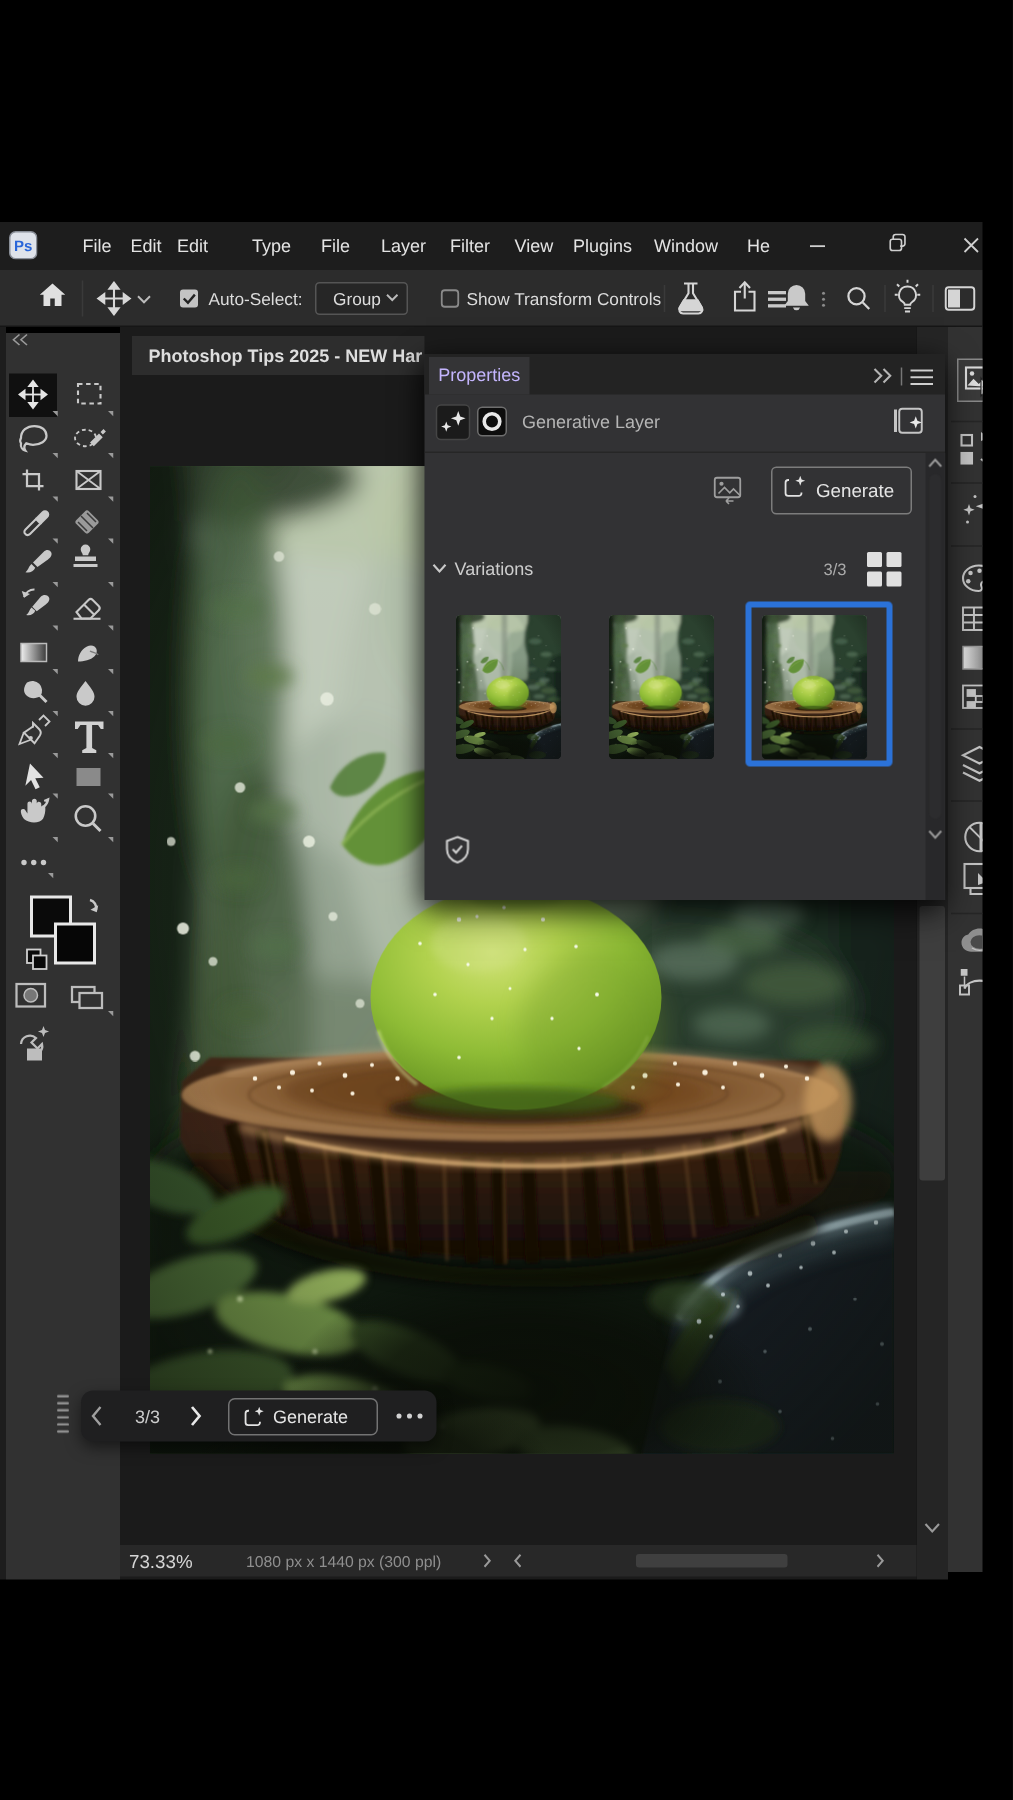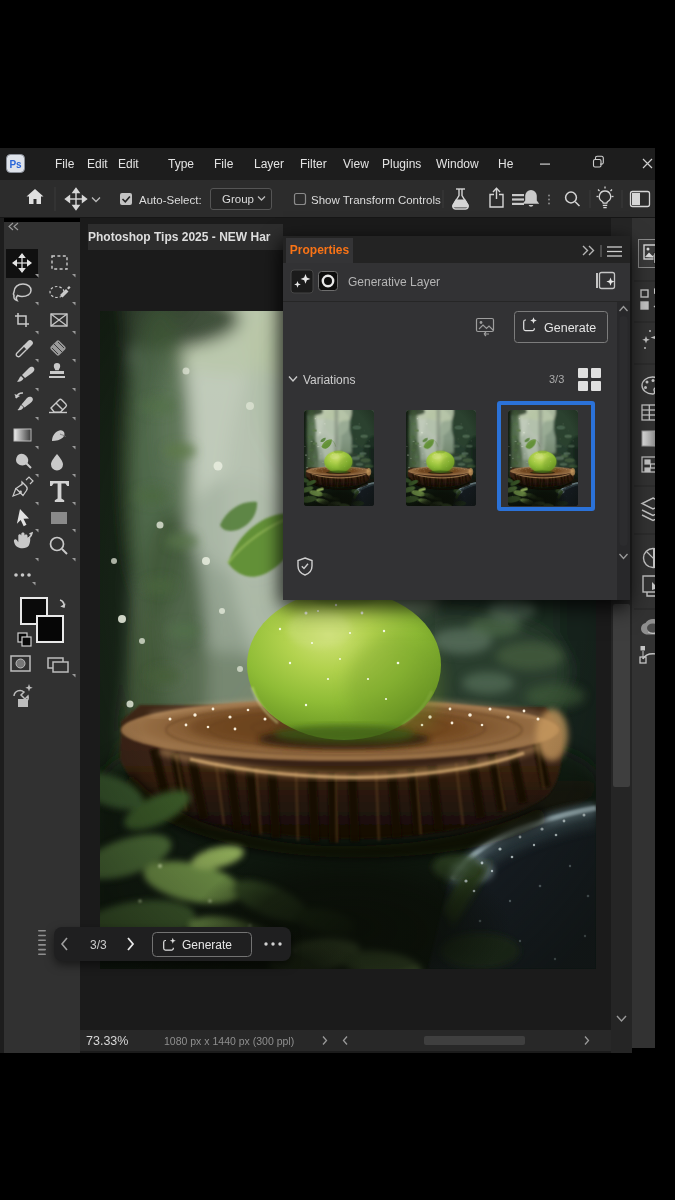--- a/index.html
+++ b/index.html
@@ -11,30 +11,30 @@
   .mitem{position:absolute;top:0;height:32px;line-height:32px;color:#e3e3e3;font-size:12px;margin-left:14px;}
   
   #optbar{left:0;top:180px;width:675px;height:38px;background:#2c2c2c;border-bottom:1px solid #161616;box-sizing:border-box;}
   
   #paste{left:80px;top:218px;width:531px;height:835px;background:#1b1b1b;}
   #ldock{left:4px;top:222px;width:76px;height:831px;background:#313131;}
   #lmarg{left:0;top:218px;width:4px;height:835px;background:#1d1d1d;}
   #gutter{left:611px;top:218px;width:21px;height:835px;background:#252525;}
   #rdock{left:632px;top:218px;width:43px;height:830px;background:#323232;}
   #doctab{left:88px;top:224px;width:195px;height:26px;background:#2d2d2d;color:#dedede;
-          font-size:12px;font-weight:bold;line-height:26px;box-sizing:border-box;white-space:nowrap;overflow:hidden;}
+          font-size:12px;font-weight:bold;line-height:26px;padding-left:11px;box-sizing:border-box;white-space:nowrap;overflow:hidden;}
   #statusbar{left:80px;top:1030px;width:531px;height:21px;background:#282828;}
   
   #photo{left:100px;top:311px;width:496px;height:658px;overflow:hidden;background:#4a5a46;}
   
   #panel{left:283px;top:236px;width:347px;height:364px;background:#323234;
          box-shadow:0 8px 22px rgba(0,0,0,.65), -4px 4px 14px rgba(0,0,0,.4);}
   #ptabstrip{left:0;top:0;width:347px;height:27px;background:#232323;}
-  #ptab{left:3px;top:2px;width:67px;height:25px;background:#343436;color:#f97316;font-size:12px;
-        font-weight:bold;line-height:25px;text-align:center;}
+  #ptab{left:3px;top:2px;width:67px;height:25px;background:#343436;color:#c4b5fd;font-size:12px;
+        font-weight:normal;line-height:25px;text-align:center;}
   
   #taskbar{left:54px;top:927px;width:237px;height:34px;background:#1f1f20;border-radius:8px;
            box-shadow:0 4px 10px rgba(0,0,0,.5);}
 </style>
 </head>
 <body>
 <div id="root">
 
   <div class="abs" id="menubar">
     <svg class="abs" style="left:6px;top:6px" width="19" height="19">

